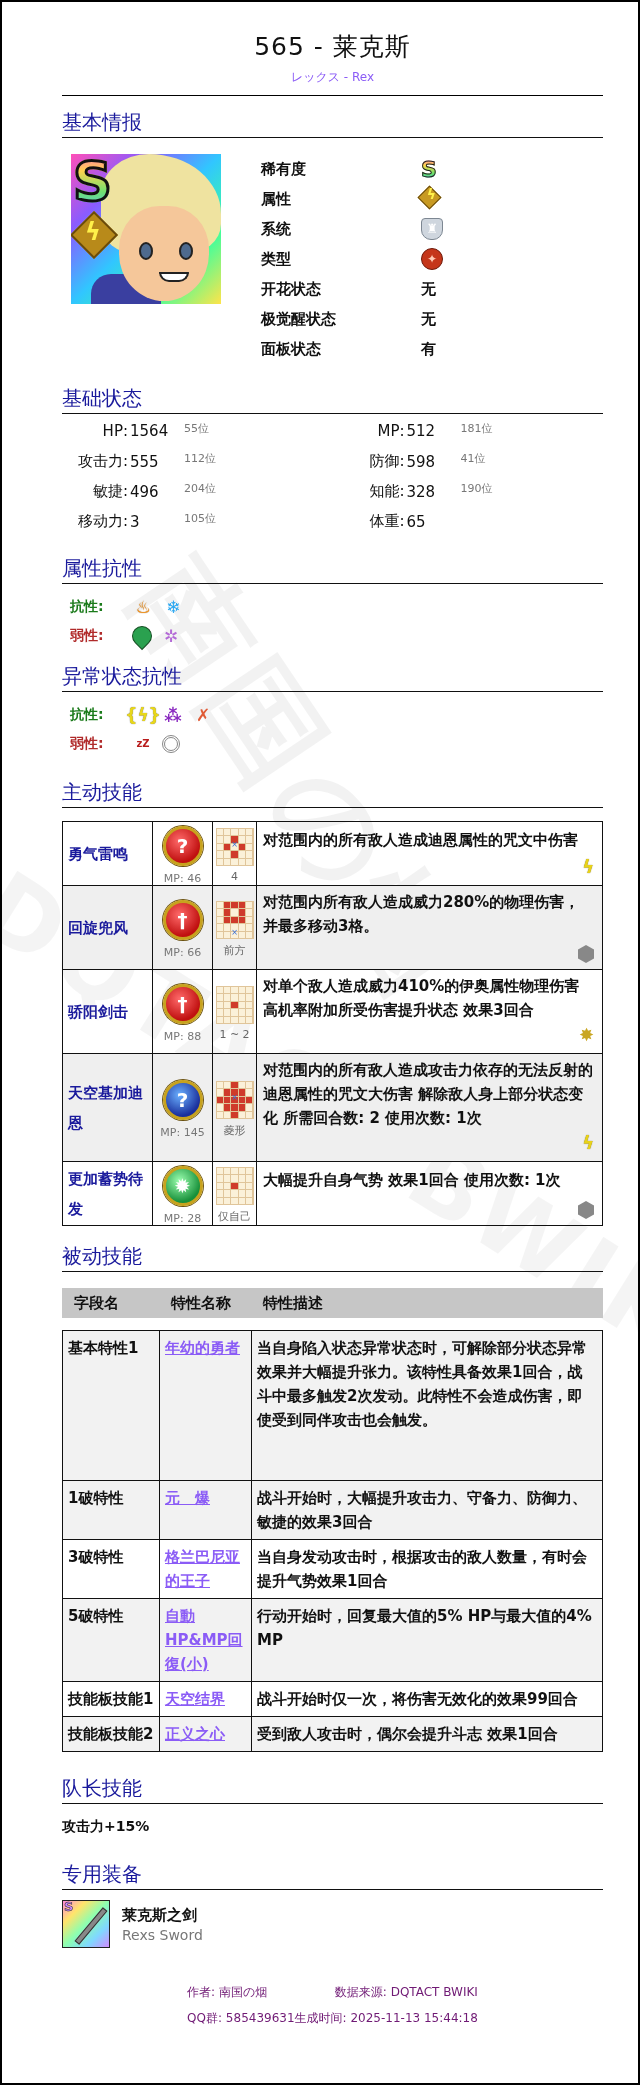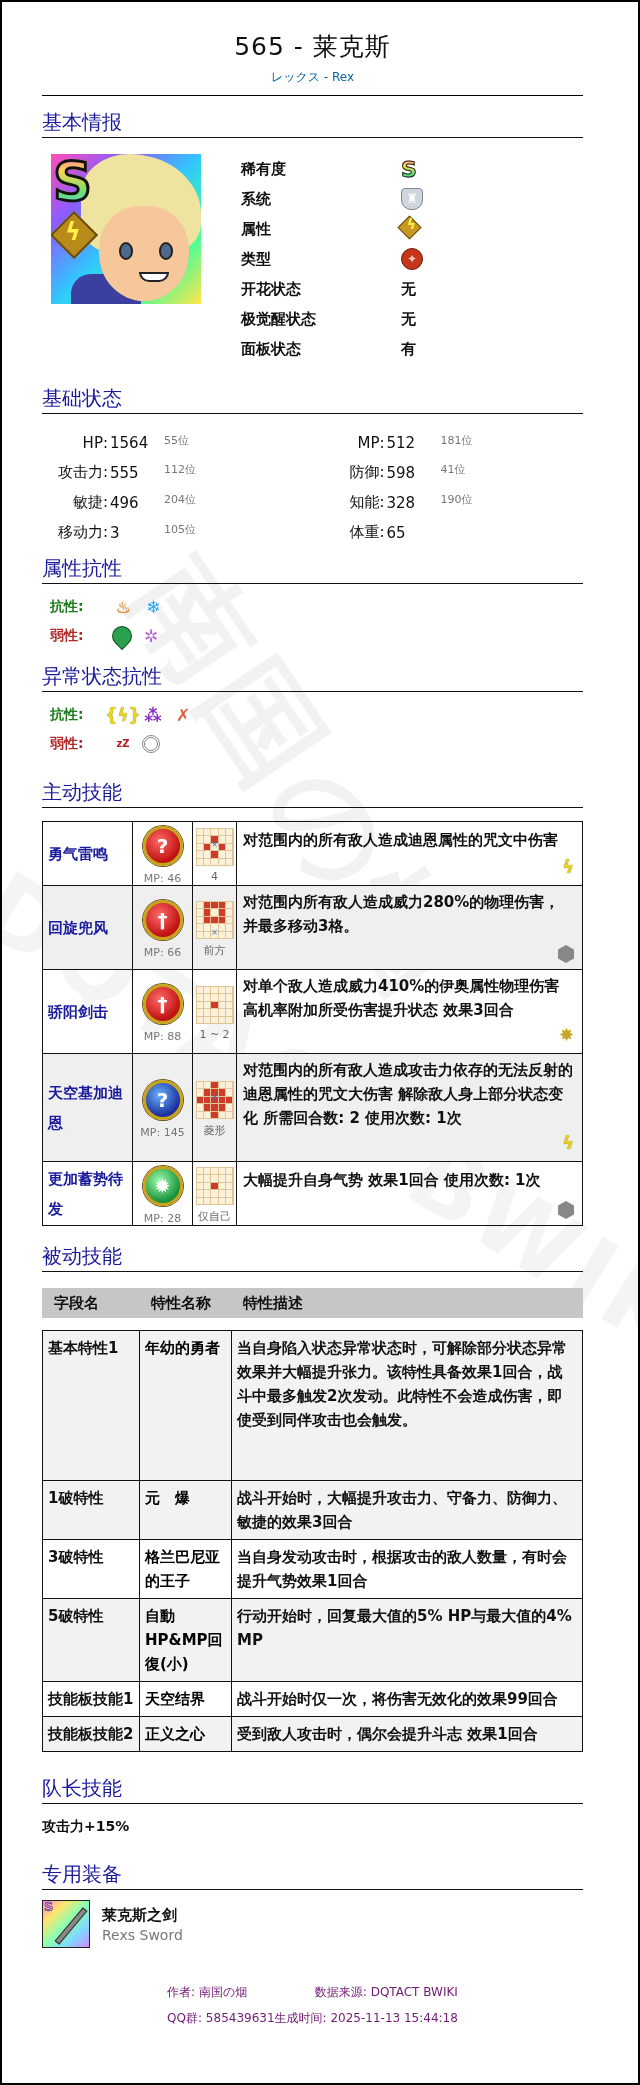--- a/index.html
+++ b/index.html
@@ -15,25 +15,25 @@
     border: 2px solid #000;
     background: #fff;
   }
   .watermark {
     position: absolute; pointer-events: none; color: rgba(0,0,0,0.05);
     font-weight: bold; white-space: nowrap; transform-origin: left top;
   }
   .wm1 { left: 225px; top: 530px; font-size: 115px; transform: rotate(56deg); letter-spacing: 8px; }
   .wm2 { left: 20px; top: 850px; font-size: 96px; transform: rotate(32deg); font-family: "DejaVu Sans", sans-serif; letter-spacing: 6px; color: rgba(0,0,0,0.045); }
 
-  .content { position: absolute; left: 42px; top: 0; width: 541px; }
+  .content { position: absolute; left: 62px; top: 0; width: 541px; }
 
   .title-block { text-align: center; padding-top: 30px; }
   .main-title { font-size: 25px; font-weight: normal; letter-spacing: 1px; color: #111; }
-  .sub-title { font-size: 12px; color: #0369a1; margin-top: 6px; }
+  .sub-title { font-size: 12px; color: #8b5cf6; margin-top: 6px; }
   .title-rule { border-bottom: 1px solid #000; margin-top: 9px; }
 
   .section-head {
     font-size: 20px; color: #1a1a9c; border-bottom: 1.5px solid #111;
     padding-bottom: 1px; margin-top: 12px; line-height: 28px;
   }
 
   
   .basic { display: flex; margin-top: 16px; height: 218px; }
   .portrait {
@@ -56,21 +56,21 @@
   .info-row .lbl { width: 160px; }
   .info-row .val { width: 40px; }
   .ico-s { font-weight: bold; font-size: 22px; background: linear-gradient(180deg,#ff63c3,#ffd84a,#66e06a,#46c0ff); -webkit-background-clip: text; color: transparent; -webkit-text-stroke: 1px #222; }
   .ico-diamond { display:inline-block; width:17px; height:17px; background:#c89a22; transform: rotate(45deg); border:1.5px solid #6b4c0b; position: relative;}
   .ico-diamond::after { content:"ϟ"; position:absolute; left:2px; top:-4px; transform: rotate(-45deg); color:#fff14a; font-size:14px; }
   .ico-shield { display:inline-block; width:22px; height:22px; background:#cfd6de; border:1.5px solid #7d8792; border-radius: 4px 4px 10px 10px; text-align:center; color:#fff; font-size:13px; line-height:20px;}
   .ico-red { display:inline-block; width:22px; height:22px; background:#c5361a; border:1.5px solid #6e1a0b; border-radius: 50%; text-align:center; color:#ffcbb5; font-size:12px; line-height:20px;}
 
   
   .stats { margin-top: 8px; }
-  .stat-row { display: flex; height: 30px; align-items: flex-end; font-size: 15px; }
+  .stat-row { display: flex; height: 30px; align-items: flex-start; font-size: 15px; }
   .stat-cell { width: 300px; display: flex; align-items: center; }
   .stat-cell .k { width: 66px; text-align: right; }
   .stat-cell .v { width: 50px; padding-left: 2px; }
   .stat-cell .r { font-size: 11px; color: #777; margin-left: 6px; margin-top: -6px; }
   .stat-cell.right .k { width: 72px; }
 
   
   .res-block { margin-top: 8px; margin-left: 8px; }
   .res-row { display: flex; align-items: center; height: 29px; }
   .res-lbl { width: 62px; font-size: 14px; font-weight: bold; }
@@ -114,21 +114,21 @@
 
   
   .pass-head { display: flex; background: #c6c6c6; height: 30px; align-items: center; font-size: 15px; font-weight: bold; margin-top: 16px; }
   .pass-head span:nth-child(1) { width: 97px; padding-left: 12px; }
   .pass-head span:nth-child(2) { width: 92px; padding-left: 12px; }
   .pass-head span:nth-child(3) { padding-left: 12px; text-align: right; }
   .passives { width: 541px; border-collapse: collapse; margin-top: 12px; }
   .passives td { border: 1.5px solid #111; vertical-align: top; padding: 5px 5px; font-size: 15px; font-weight: bold; line-height: 24px; background: #f2f2f2; }
   .passives tr.w td { background: #fff; }
   .passives td.f { width: 97px; }
-  .passives td.n { width: 92px; color: #000000; }
+  .passives td.n { width: 92px; color: #8b5cf6; text-decoration: underline; }
 
   .leader { font-size: 14px; font-weight: bold; margin-top: 14px; padding-left: 0; }
 
   .equip { display: flex; margin-top: 10px; align-items: center; }
   .equip-ico { width: 48px; height: 48px; border: 1.5px solid #222; background: linear-gradient(135deg,#ff8ad9,#ffe46b,#8dffb0,#7fd8ff,#d08cff); position: relative; }
   .equip-ico::before { content: ""; position: absolute; left: 6px; top: 22px; width: 42px; height: 4px; background: #888; transform: rotate(-50deg); border: 1px solid #333; }
   .equip-ico .s { position: absolute; left: 1px; top: -2px; font-size: 13px; font-weight: bold; color: #c8f; -webkit-text-stroke: 0.5px #222; }
   .equip-txt { margin-left: 12px; }
   .equip-name { font-size: 15px; font-weight: bold; }
   .equip-en { font-size: 14px; color: #777; margin-top: 2px; }
@@ -164,26 +164,26 @@
       <div class="elem-badge"></div>
       <div class="elem-badge-bolt">ϟ</div>
       <div class="rank-s">S</div>
     </div>
     <div class="info-table">
       <div class="info-row">
         <span class="lbl">稀有度</span>
         <span class="val"><span class="ico-s">S</span></span>
       </div>
       <div class="info-row">
+        <span class="lbl">属性</span>
+        <span class="val"><span class="ico-diamond"></span></span>
+      </div>
+      <div class="info-row">
         <span class="lbl">系统</span>
         <span class="val"><span class="ico-shield">♜</span></span>
-      </div>
-      <div class="info-row">
-        <span class="lbl">属性</span>
-        <span class="val"><span class="ico-diamond"></span></span>
       </div>
       <div class="info-row">
         <span class="lbl">类型</span>
         <span class="val"><span class="ico-red">✦</span></span>
       </div>
       <div class="info-row">
         <span class="lbl">开花状态</span>
         <span class="val">无</span>
       </div>
       <div class="info-row">

